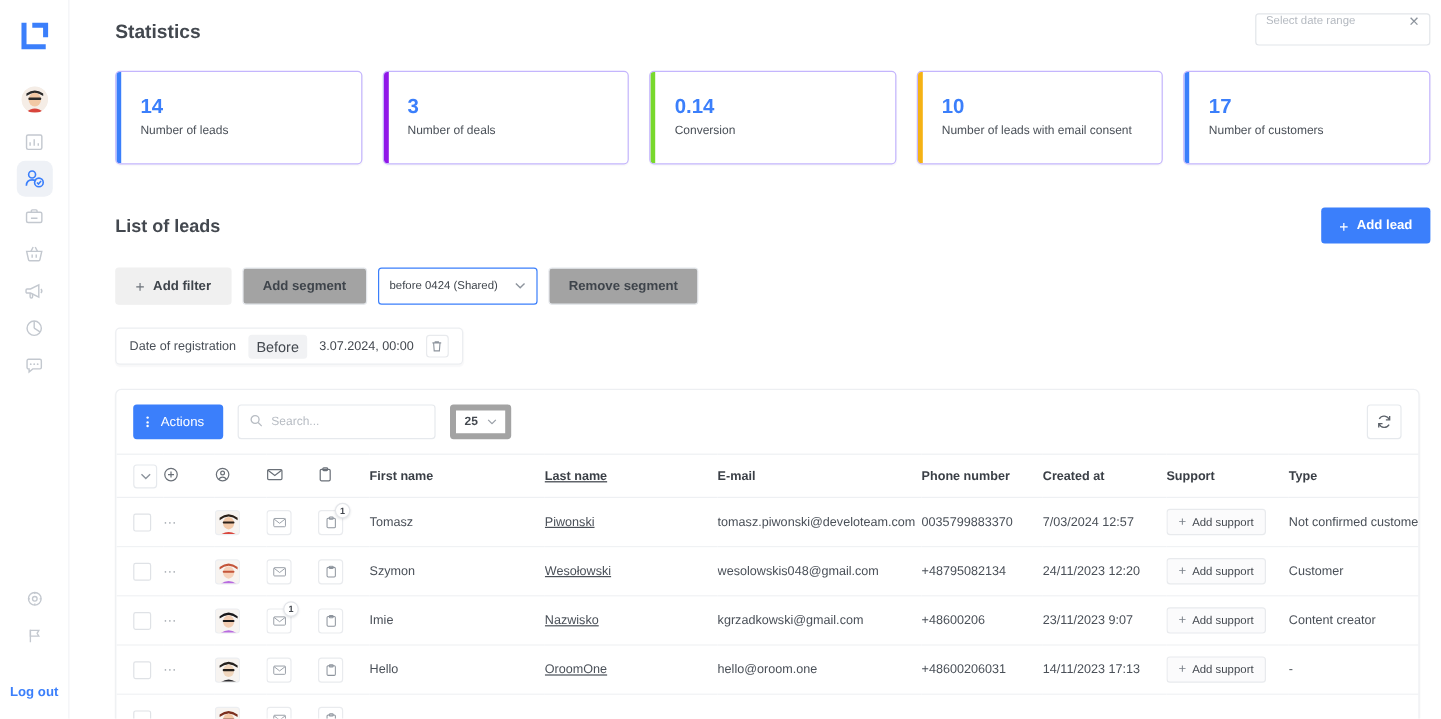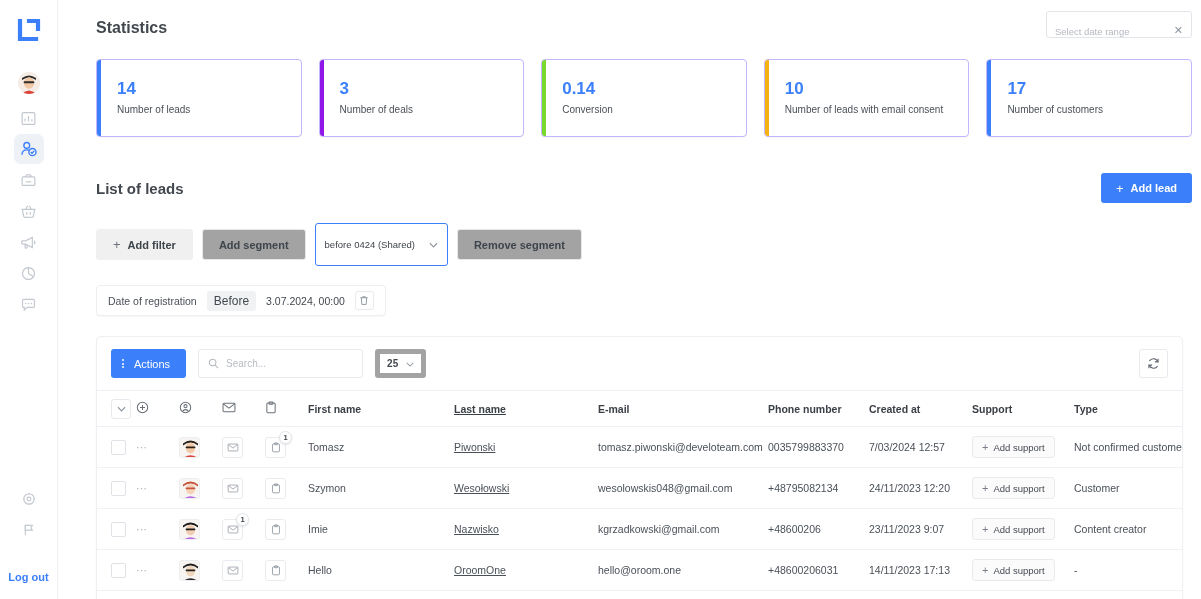--- a/index.html
+++ b/index.html
@@ -53,21 +53,21 @@
     font-size: 16px; font-weight: 700; color: #43484f;
     margin-top: 19px;
   }
 
   
   .daterange {
     position: absolute; right: 9px; top: 11px;
     width: 146px; height: 27px;
     border: 1px solid #e2e5e9; border-radius: 3px;
     background: #fff;
-    display: flex; align-items: flex-end; padding: 0 8px;
+    display: flex; align-items: flex-start; padding: 0 8px;
     font-size: 9.5px; color: #b4b9c0;
   }
   .daterange .dr-x { margin-left: auto; color: #8d949d; font-size: 11px; cursor: pointer; }
 
   
   .stats { display: flex; gap: 17px; margin-top: 22px; }
   .stat {
     flex: 1 1 0; height: 78px;
     border: 1px solid #c4b5fd; border-radius: 4px;
     background: #fff;
@@ -96,21 +96,21 @@
   .filterbar { display: flex; gap: 9px; margin-top: 20px; align-items: center; }
   .btn-light {
     height: 31px; border: 1px solid #e4e7eb; background: #a3a3a3;
     border-radius: 3px; font-size: 11px; font-weight: 700; color: #3e444b;
     padding: 0 16px; display: flex; align-items: center; gap: 7px;
     cursor: pointer; font-family: inherit; white-space: nowrap;
   }
   .btn-light.grey { background: #f0f0f0; border-color: #f0f0f0; }
   .btn-light .plus { font-weight: 400; font-size: 13px; color: #6d737b; }
   .segment-select {
-    height: 43px; border: 1px solid #3b7ffb; border-radius: 3px;
+    height: 31px; border: 1px solid #3b7ffb; border-radius: 3px;
     background: #fff; padding: 0 9px;
     display: flex; align-items: center; gap: 14px;
     font-size: 9.5px; color: #3e444b; cursor: pointer; min-width: 116px;
   }
   .segment-select .chev { margin-left: auto; color: #8d949d; }
 
   
   .chipcard {
     margin-top: 19px; display: inline-flex; align-items: center;
     border: 1px solid #eceef1; border-radius: 4px; background: #fff;

